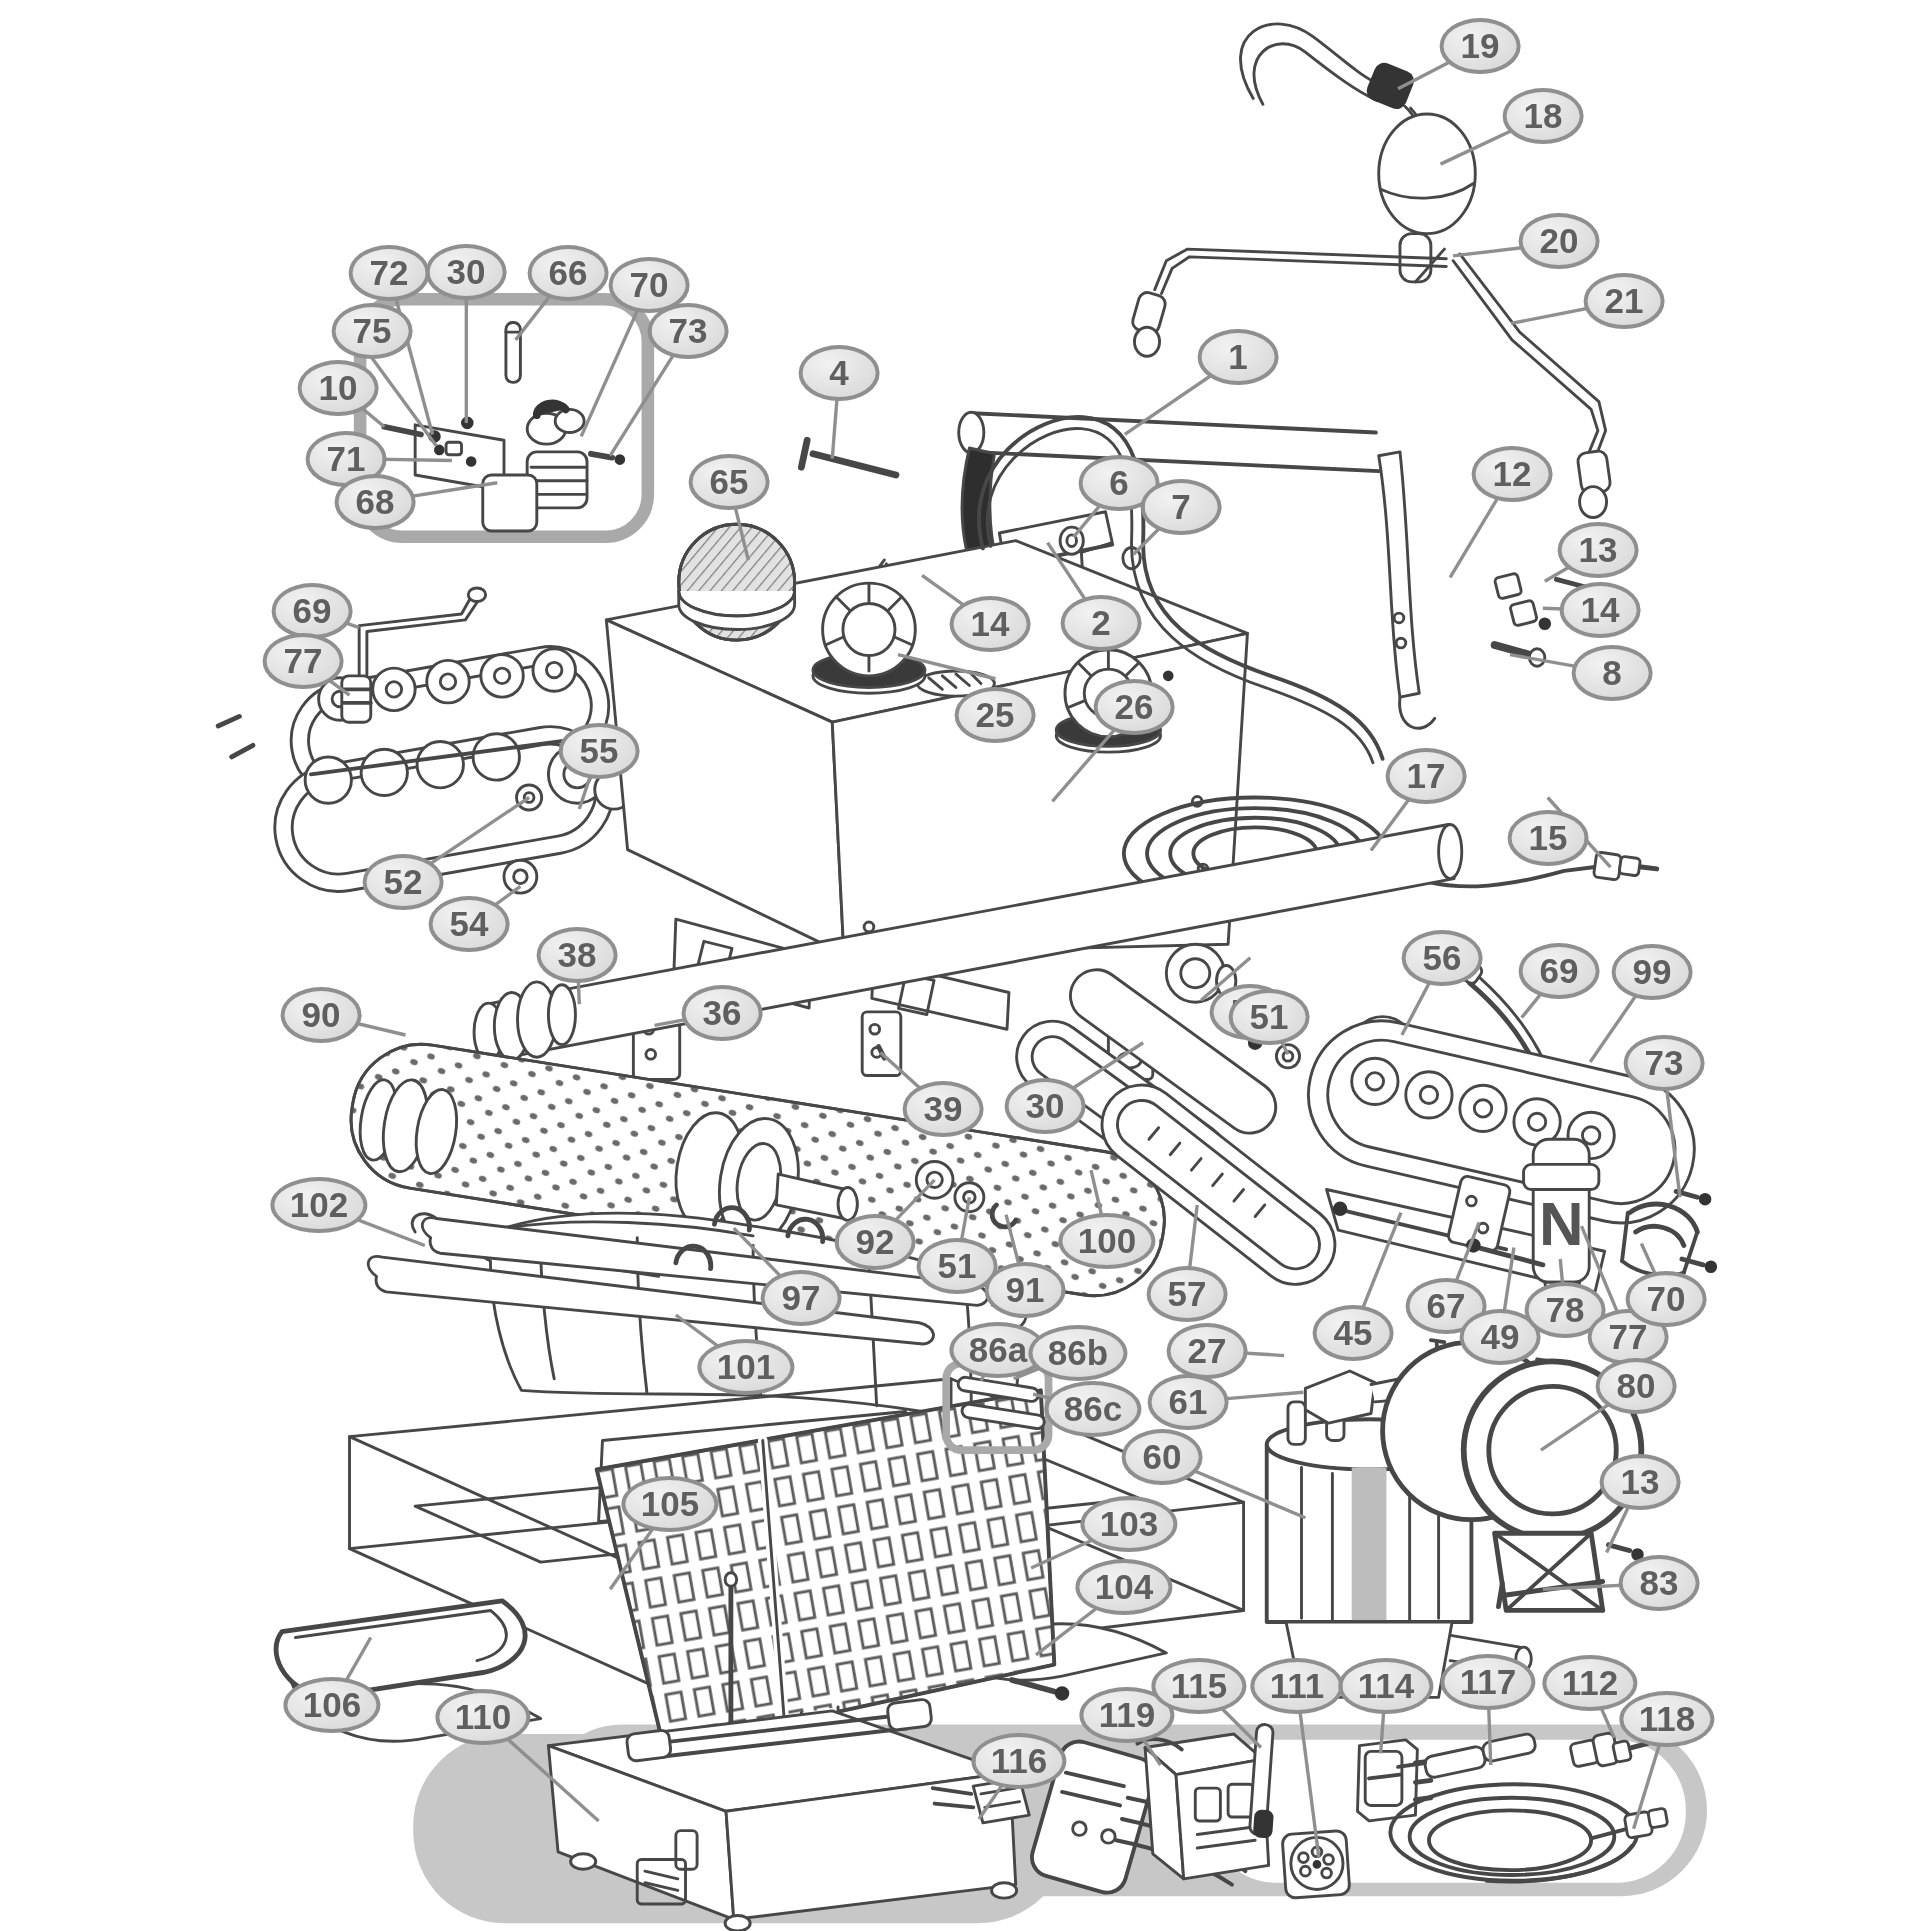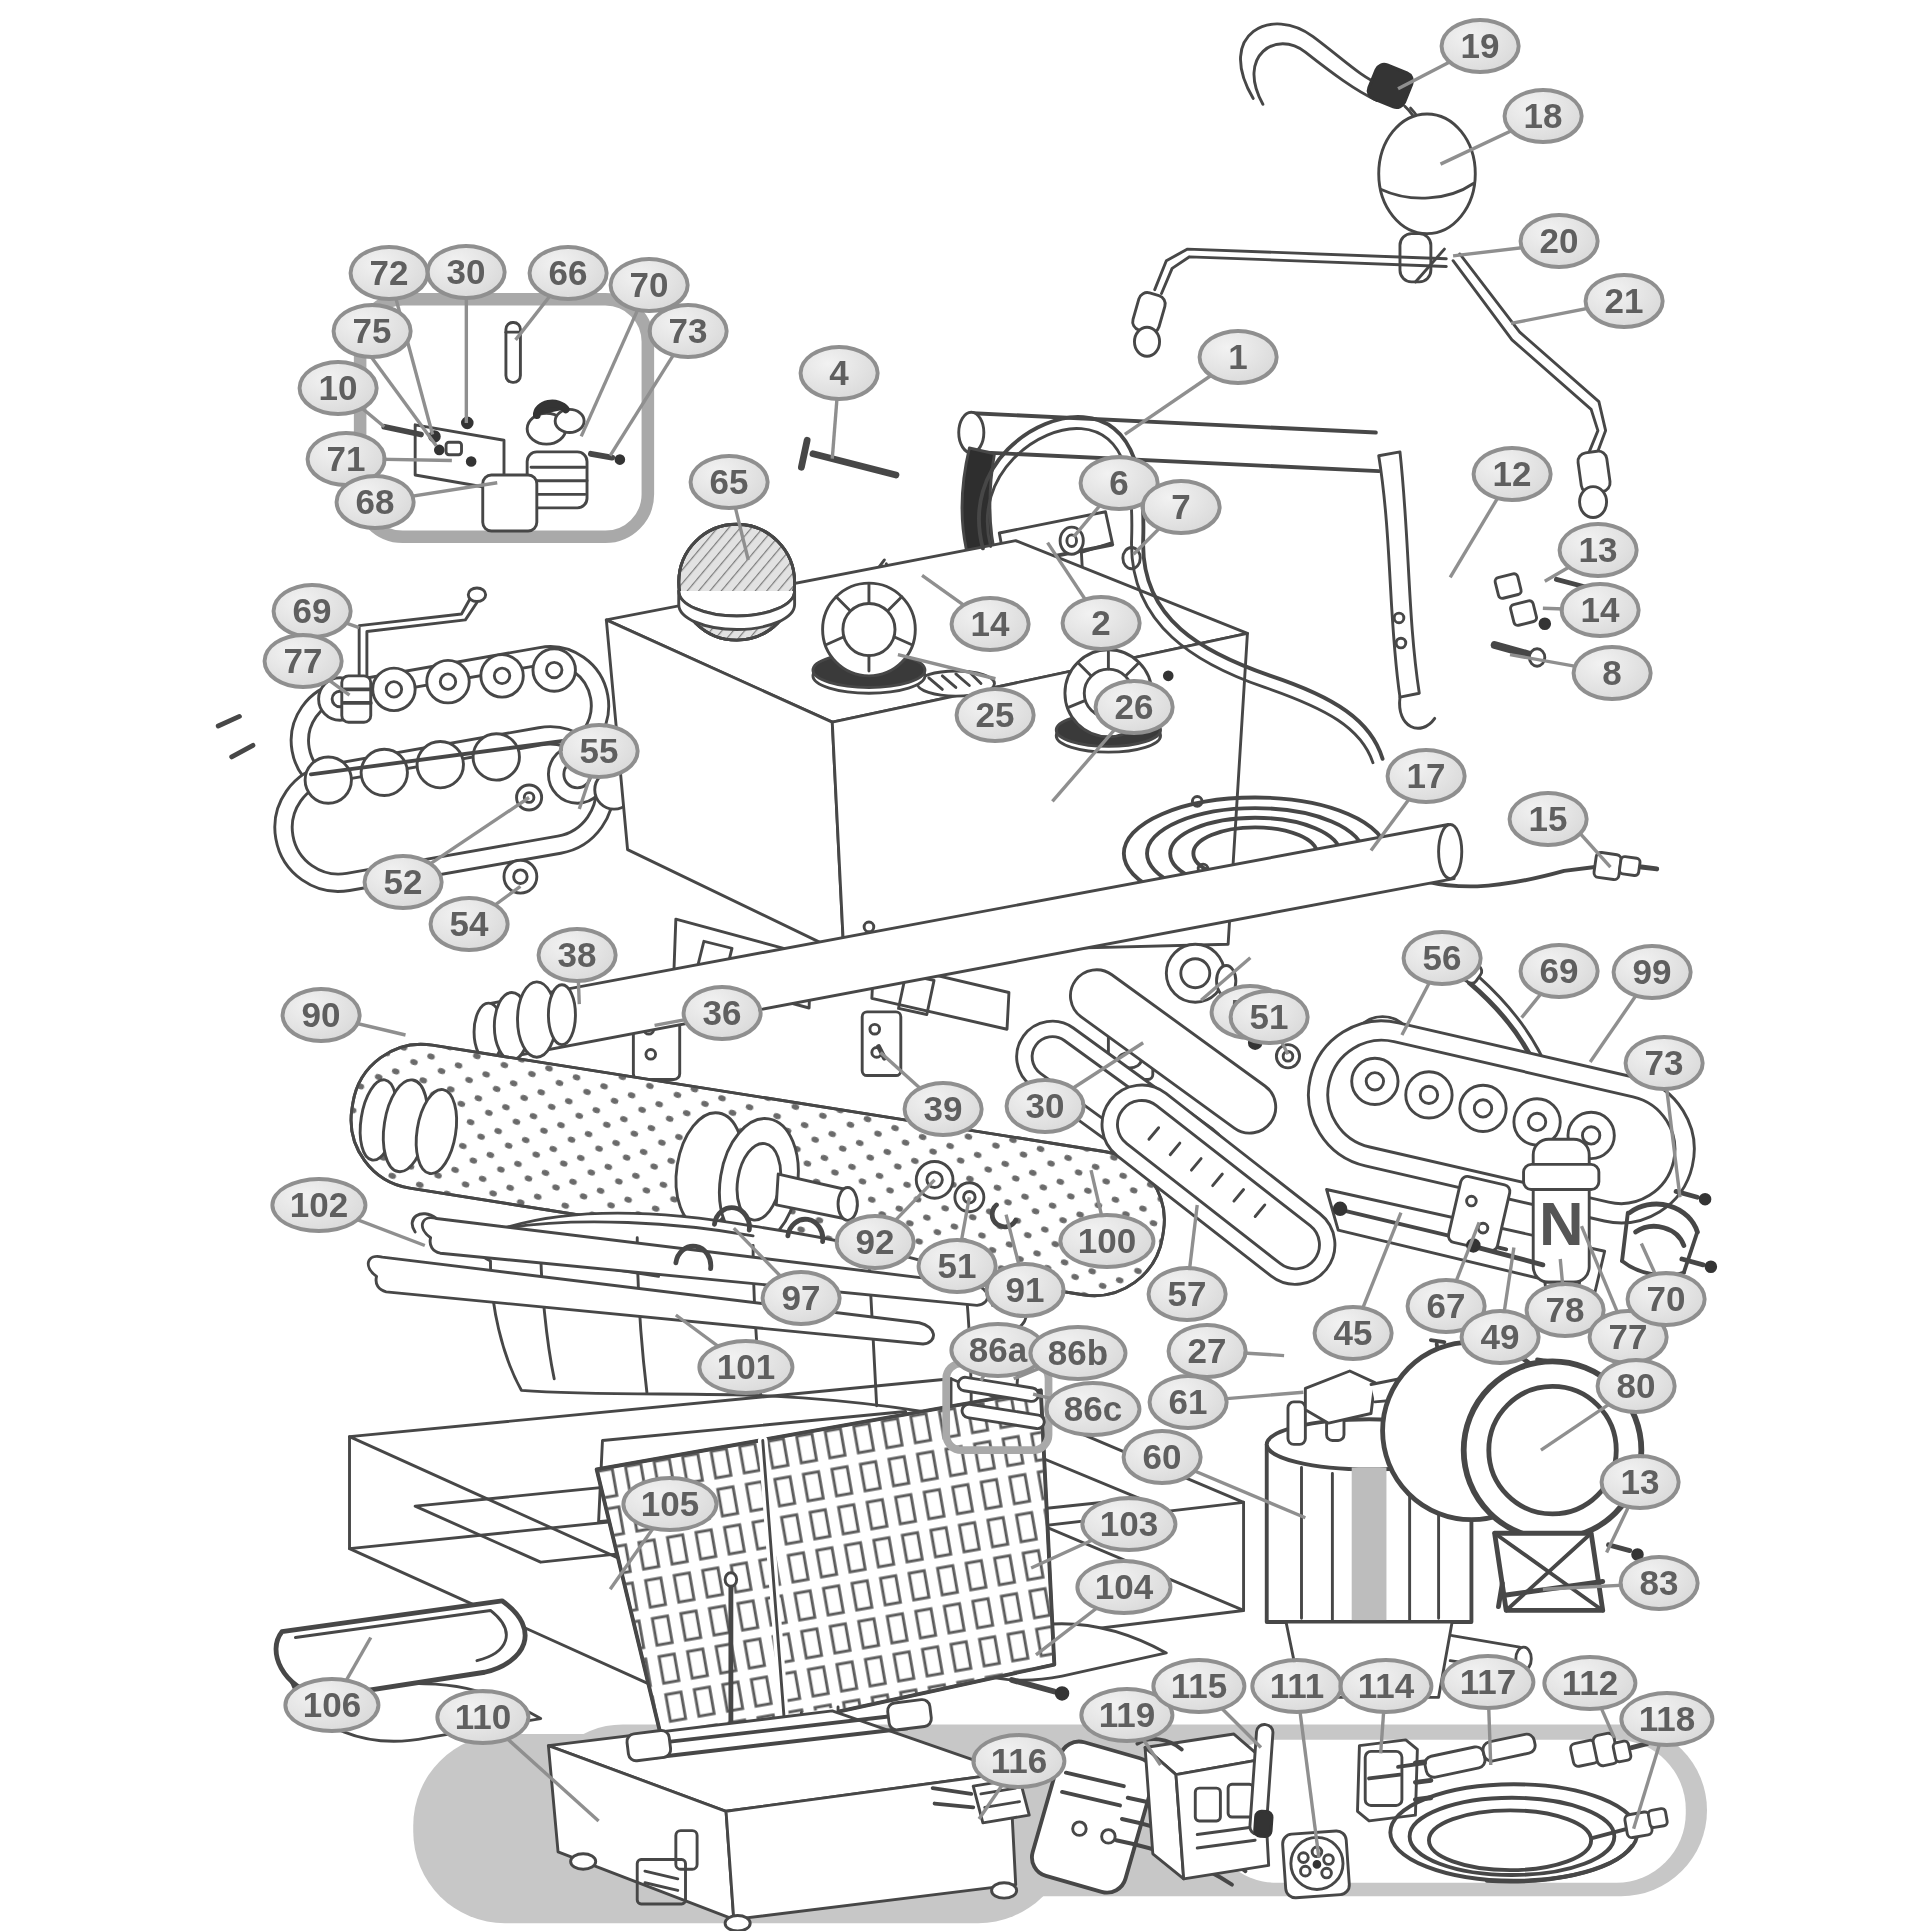--- a/index.html
+++ b/index.html
@@ -549,21 +549,21 @@
       <div class="bubble" style="left: 346px; top: 459px;">71</div>
       <div class="bubble" style="left: 375px; top: 502px;">68</div>
       <div class="bubble" style="left: 312px; top: 611px;">69</div>
       <div class="bubble" style="left: 303px; top: 661px;">77</div>
       <div class="bubble" style="left: 599px; top: 751px;">55</div>
       <div class="bubble" style="left: 403px; top: 882px;">52</div>
       <div class="bubble" style="left: 469px; top: 924px;">54</div>
       <div class="bubble" style="left: 995px; top: 679px; margin-top: 36px;">25</div>
       <div class="bubble" style="left: 1134px; top: 707px;">26</div>
       <div class="bubble" style="left: 1426px; top: 776px;">17</div>
-      <div class="bubble" style="left: 1548px; top: 819px;">15</div>
+      <div class="bubble" style="left: 1548px; top: 838px;">15</div>
       <div class="bubble" style="left: 1250px; top: 1012px;">58</div>
       <div class="bubble" style="left: 1269px; top: 1017px;">51</div>
       <div class="bubble" style="left: 1442px; top: 958px;">56</div>
       <div class="bubble" style="left: 1559px; top: 971px;">69</div>
       <div class="bubble" style="left: 1652px; top: 972px;">99</div>
       <div class="bubble" style="left: 1664px; top: 1063px;">73</div>
       <div class="bubble" style="left: 577px; top: 955px;">38</div>
       <div class="bubble" style="left: 321px; top: 1015px;">90</div>
       <div class="bubble" style="left: 722px; top: 1013px;">36</div>
       <div class="bubble" style="left: 943px; top: 1109px;">39</div>

